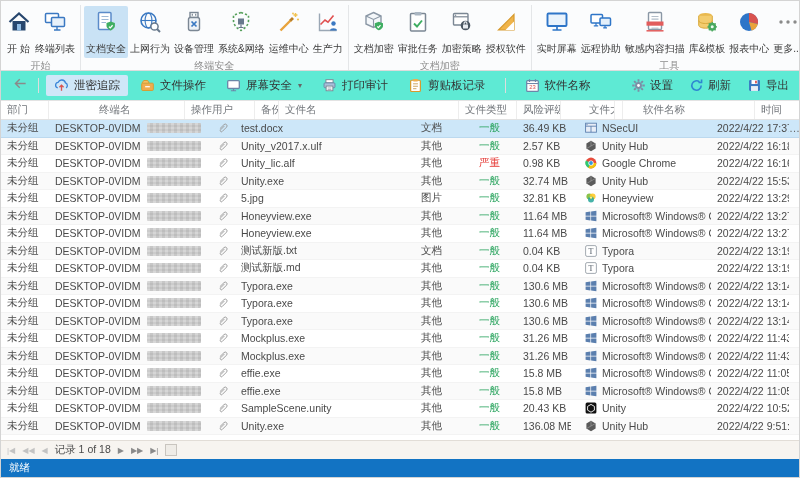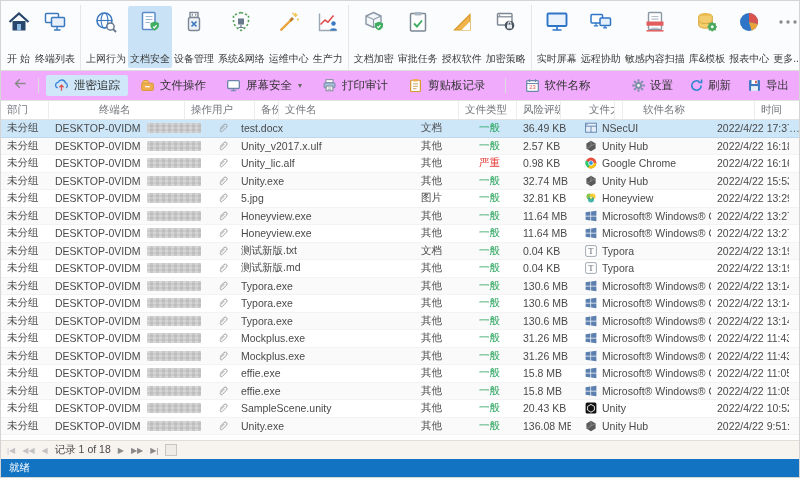--- a/index.html
+++ b/index.html
@@ -8,30 +8,30 @@
   .window{ width:800px; height:478px; background:#fff; border:1px solid #d4d4d4;
            display:flex; flex-direction:column; overflow:hidden; position:relative; }
 
   
   .ribbon{ display:flex; align-items:stretch; background:#fbfcfd; border-bottom:1px solid #dcdcdc;
            padding-top:4px; height:70px; overflow:hidden; flex:0 0 70px; }
   .rgroup{ display:flex; flex-direction:column; }
   .rgroup + .rgroup{ border-left:1px solid #e4e6e8; }
   .rgroup-items{ display:flex; flex:1; align-items:flex-start; padding:1px 3px 0 3px; }
   .rgroup-label{ text-align:center; font-size:10px; color:#8c8c8c; padding:1px 0 3px; white-space:nowrap; }
-  .ritem{ display:flex; flex-direction:column; align-items:center; gap:18px; padding:3px 2px 2px;
+  .ritem{ display:flex; flex-direction:column; align-items:center; gap:8px; padding:3px 2px 2px;
           border-radius:2px; cursor:pointer; }
   .ritem.selected{ background:var(--ribbon-selected,#c9e2f5); }
   .ric{ width:25px; height:25px; display:flex; align-items:center; justify-content:center; }
   .ric svg{ width:24px; height:24px; }
   .rlabel{ font-size:10px; color:#3c3c3c; white-space:nowrap; }
 
   
   .subbar{ height:30px; flex:0 0 30px; display:flex; align-items:center; padding:0 8px;
-           background:#f0abfc; border-bottom:1px solid #e3e3e3; }
+           background:#5eead4; border-bottom:1px solid #e3e3e3; }
   .backbtn{ width:22px; height:20px; display:flex; align-items:center; justify-content:center; cursor:pointer; }
   .vsep{ width:1px; height:15px; background:#ddd; margin:0 7px; }
   .tbtn{ display:flex; align-items:center; gap:5px; padding:3px 8px; font-size:11.5px; color:#333;
          border-radius:2px; cursor:pointer; white-space:nowrap; }
   .tbtn.selected{ background:#cfe7f8; }
   .tbtn svg{ width:15px; height:15px; }
   .caret{ font-size:8px; color:#666; margin-left:1px; }
   .tb-right{ margin-left:auto; display:flex; align-items:center; gap:12px; }
   .tb-right .tbtn{ padding:2px 2px; gap:4px; }
 
@@ -95,43 +95,43 @@
                 <path d="M14 16.5 v3 M11 20 h6.5" stroke="#3a78c2" stroke-width="1.4" fill="none"></path>
               </svg>
             </span>
             <span class="rlabel">终端列表</span>
           </div>
         </div>
         <div class="rgroup-label">开始</div>
       </div>
       <div class="rgroup">
         <div class="rgroup-items">
+          <div class="ritem selected">
+            <span class="ric">
+              <svg viewBox="0 0 24 24" xmlns="http://www.w3.org/2000/svg">
+                <rect x="4.5" y="2.5" width="12.5" height="17" rx="1" fill="#fff" stroke="#5b8bc9" stroke-width="1.5"></rect>
+                <path d="M7.5 6.5h7 M7.5 9.5h7 M7.5 12.5h4.5" stroke="#9db8d6" stroke-width="1.2"></path>
+                <path d="M12.5 13 l4.2-1.6 4.2 1.6 v3 c0 2.6-4.2 4.6-4.2 4.6 s-4.2-2-4.2-4.6z" fill="#3fae62"></path>
+                <path d="M15 16.6 l1.3 1.3 2.3-2.6" stroke="#fff" stroke-width="1.3" fill="none"></path>
+              </svg>
+            </span>
+            <span class="rlabel">文档安全</span>
+          </div>
           <div class="ritem">
             <span class="ric">
               <svg viewBox="0 0 24 24" xmlns="http://www.w3.org/2000/svg">
                 <circle cx="10.5" cy="10.5" r="7.5" fill="none" stroke="#3a78c2" stroke-width="1.6"></circle>
                 <ellipse cx="10.5" cy="10.5" rx="3.4" ry="7.5" fill="none" stroke="#3a78c2" stroke-width="1.1"></ellipse>
                 <path d="M3 10.5 h15" stroke="#3a78c2" stroke-width="1.1"></path>
                 <circle cx="16.5" cy="16.5" r="3.6" fill="#fff" stroke="#68798c" stroke-width="1.5"></circle>
                 <path d="M19 19 L22 22" stroke="#68798c" stroke-width="2"></path>
               </svg>
             </span>
             <span class="rlabel">上网行为</span>
           </div>
-          <div class="ritem selected">
-            <span class="ric">
-              <svg viewBox="0 0 24 24" xmlns="http://www.w3.org/2000/svg">
-                <rect x="4.5" y="2.5" width="12.5" height="17" rx="1" fill="#fff" stroke="#5b8bc9" stroke-width="1.5"></rect>
-                <path d="M7.5 6.5h7 M7.5 9.5h7 M7.5 12.5h4.5" stroke="#9db8d6" stroke-width="1.2"></path>
-                <path d="M12.5 13 l4.2-1.6 4.2 1.6 v3 c0 2.6-4.2 4.6-4.2 4.6 s-4.2-2-4.2-4.6z" fill="#3fae62"></path>
-                <path d="M15 16.6 l1.3 1.3 2.3-2.6" stroke="#fff" stroke-width="1.3" fill="none"></path>
-              </svg>
-            </span>
-            <span class="rlabel">文档安全</span>
-          </div>
           <div class="ritem">
             <span class="ric">
               <svg viewBox="0 0 24 24" xmlns="http://www.w3.org/2000/svg">
                 <rect x="8" y="2.5" width="8" height="5" fill="#fff" stroke="#7b8794" stroke-width="1.4"></rect>
                 <path d="M10.3 3.8v2 M13.7 3.8v2" stroke="#7b8794" stroke-width="1.2"></path>
                 <rect x="6.5" y="7.5" width="11" height="13" rx="2" fill="#eef2f7" stroke="#7b8794" stroke-width="1.4"></rect>
                 <path d="M9.5 11.5 l5 5 M14.5 11.5 l-5 5" stroke="#3a78c2" stroke-width="1.7"></path>
               </svg>
             </span>
             <span class="rlabel">设备管理</span>
@@ -187,42 +187,42 @@
           </div>
           <div class="ritem">
             <span class="ric">
               <svg viewBox="0 0 24 24" xmlns="http://www.w3.org/2000/svg">
                 <rect x="4.5" y="3.5" width="15" height="17.5" rx="1" fill="#fff" stroke="#7b8794" stroke-width="1.5"></rect>
                 <rect x="8.5" y="2" width="7" height="3.6" rx="1" fill="#aab6c2"></rect>
                 <path d="M8 13.5 l3 3 5-6" stroke="#3fae62" stroke-width="1.9" fill="none"></path>
               </svg>
             </span>
             <span class="rlabel">审批任务</span>
-          </div>
-          <div class="ritem">
-            <span class="ric">
-              <svg viewBox="0 0 24 24" xmlns="http://www.w3.org/2000/svg">
-                <path d="M4.5 20 L20 4.5 V20 Z" fill="#f0b44a" stroke="#d79a2e" stroke-width="1.2"></path>
-                <path d="M11.5 20 L20 11.5 V20 Z" fill="#fff"></path>
-              </svg>
-            </span>
-            <span class="rlabel">授权软件</span>
           </div>
           <div class="ritem">
             <span class="ric">
               <svg viewBox="0 0 24 24" xmlns="http://www.w3.org/2000/svg">
                 <rect x="3.5" y="3.5" width="14.5" height="11.5" rx="1" fill="#fff" stroke="#7b8794" stroke-width="1.4"></rect>
                 <path d="M3.5 6.8 h14.5" stroke="#7b8794" stroke-width="1.2"></path>
                 <circle cx="5.6" cy="5.2" r="0.7" fill="#7b8794"></circle>
                 <circle cx="15.5" cy="15.5" r="4.8" fill="#4a5560"></circle>
                 <rect x="13" y="14.6" width="5" height="4" rx="0.7" fill="#e8ecf0"></rect>
                 <path d="M14.1 14.6 v-1.3 a1.4 1.4 0 0 1 2.8 0 V14.6" stroke="#e8ecf0" stroke-width="1.1" fill="none"></path>
               </svg>
             </span>
             <span class="rlabel">加密策略</span>
+          </div>
+          <div class="ritem">
+            <span class="ric">
+              <svg viewBox="0 0 24 24" xmlns="http://www.w3.org/2000/svg">
+                <path d="M4.5 20 L20 4.5 V20 Z" fill="#f0b44a" stroke="#d79a2e" stroke-width="1.2"></path>
+                <path d="M11.5 20 L20 11.5 V20 Z" fill="#fff"></path>
+              </svg>
+            </span>
+            <span class="rlabel">授权软件</span>
           </div>
         </div>
         <div class="rgroup-label">文档加密</div>
       </div>
       <div class="rgroup">
         <div class="rgroup-items">
           <div class="ritem">
             <span class="ric">
               <svg viewBox="0 0 24 24" xmlns="http://www.w3.org/2000/svg">
                 <rect x="2.5" y="3.5" width="19" height="12.5" rx="1" fill="#eaf3fc" stroke="#2e75c8" stroke-width="1.9"></rect>

